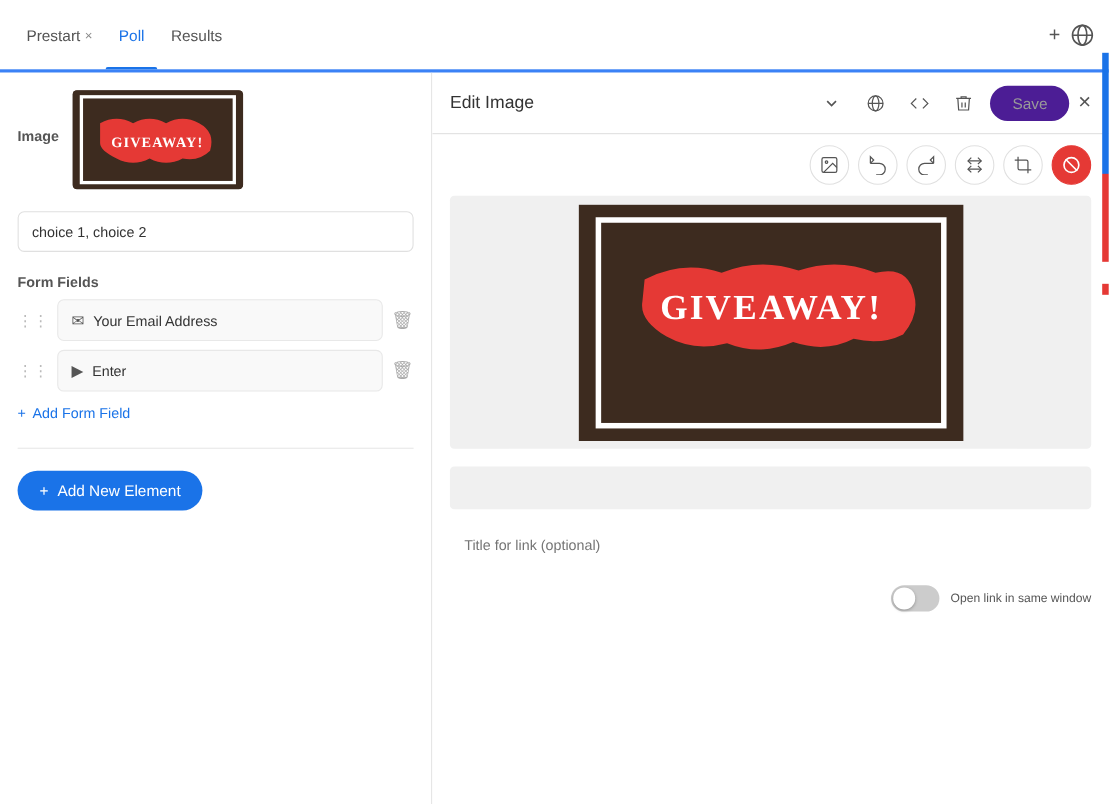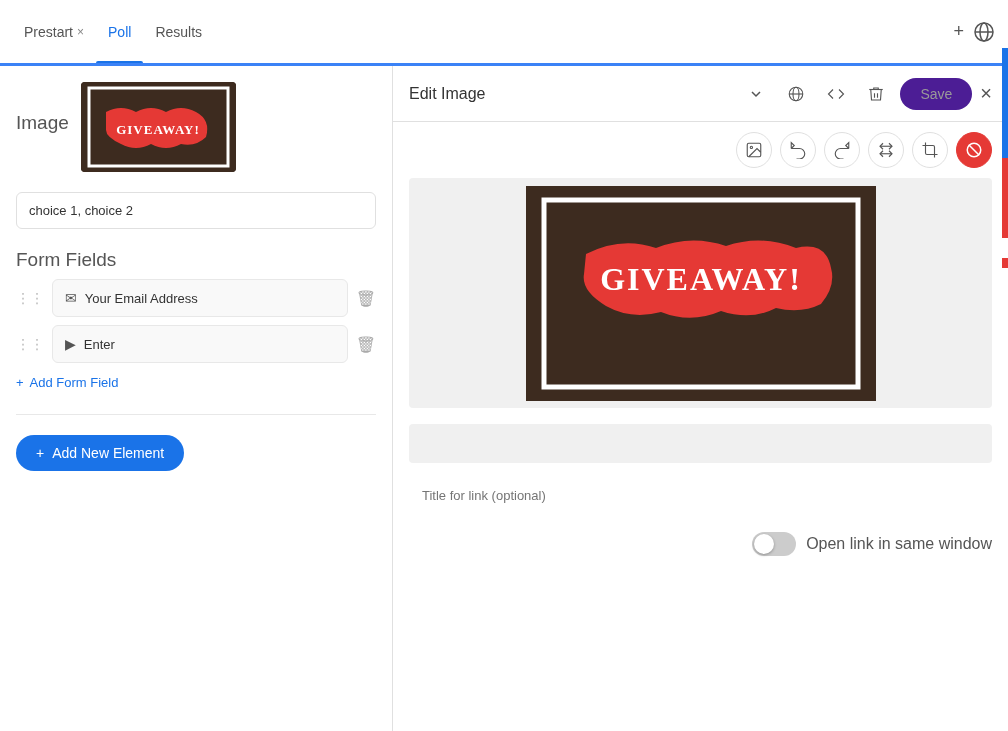--- a/index.html
+++ b/index.html
@@ -31,21 +31,21 @@
     }
 
     
     .left-panel {
       width: 393px; flex-shrink: 0; background: #fff;
       border-right: 1px solid #e0e0e0; overflow-y: auto; padding: 16px;
     }
 
     
     .section-label {
-      font-size: 19px; color: #555; margin-bottom: 8px; font-weight: 400;
+      font-size: 13px; color: #555; margin-bottom: 8px; font-weight: 700;
     }
     .image-preview-container {
       display: flex; align-items: center; gap: 12px; margin-bottom: 20px;
     }
     .image-preview {
       width: 155px; height: 90px; background: #3d2b1f;
       border-radius: 4px; overflow: hidden; flex-shrink: 0;
       display: flex; align-items: center; justify-content: center;
     }
 
@@ -150,21 +150,21 @@
       width: 100%; border: none; border-radius: 4px; background: #fff;
       padding: 12px; font-size: 13px; color: #999; outline: none;
       border: 1px solid transparent; margin-bottom: 16px;
     }
 
     
     .toggle-row {
       display: flex; align-items: center; justify-content: flex-end;
       gap: 10px; padding: 0 16px;
     }
-    .toggle-label { font-size: 16px; color: #555; }
+    .toggle-label { font-size: 11px; color: #555; }
     .toggle-switch {
       width: 44px; height: 24px; background: #ccc; border-radius: 12px;
       position: relative; cursor: pointer;
     }
     .toggle-knob {
       width: 20px; height: 20px; background: #fff; border-radius: 50%;
       position: absolute; top: 2px; left: 2px;
       box-shadow: 0 1px 3px rgba(0,0,0,0.3);
     }
 

